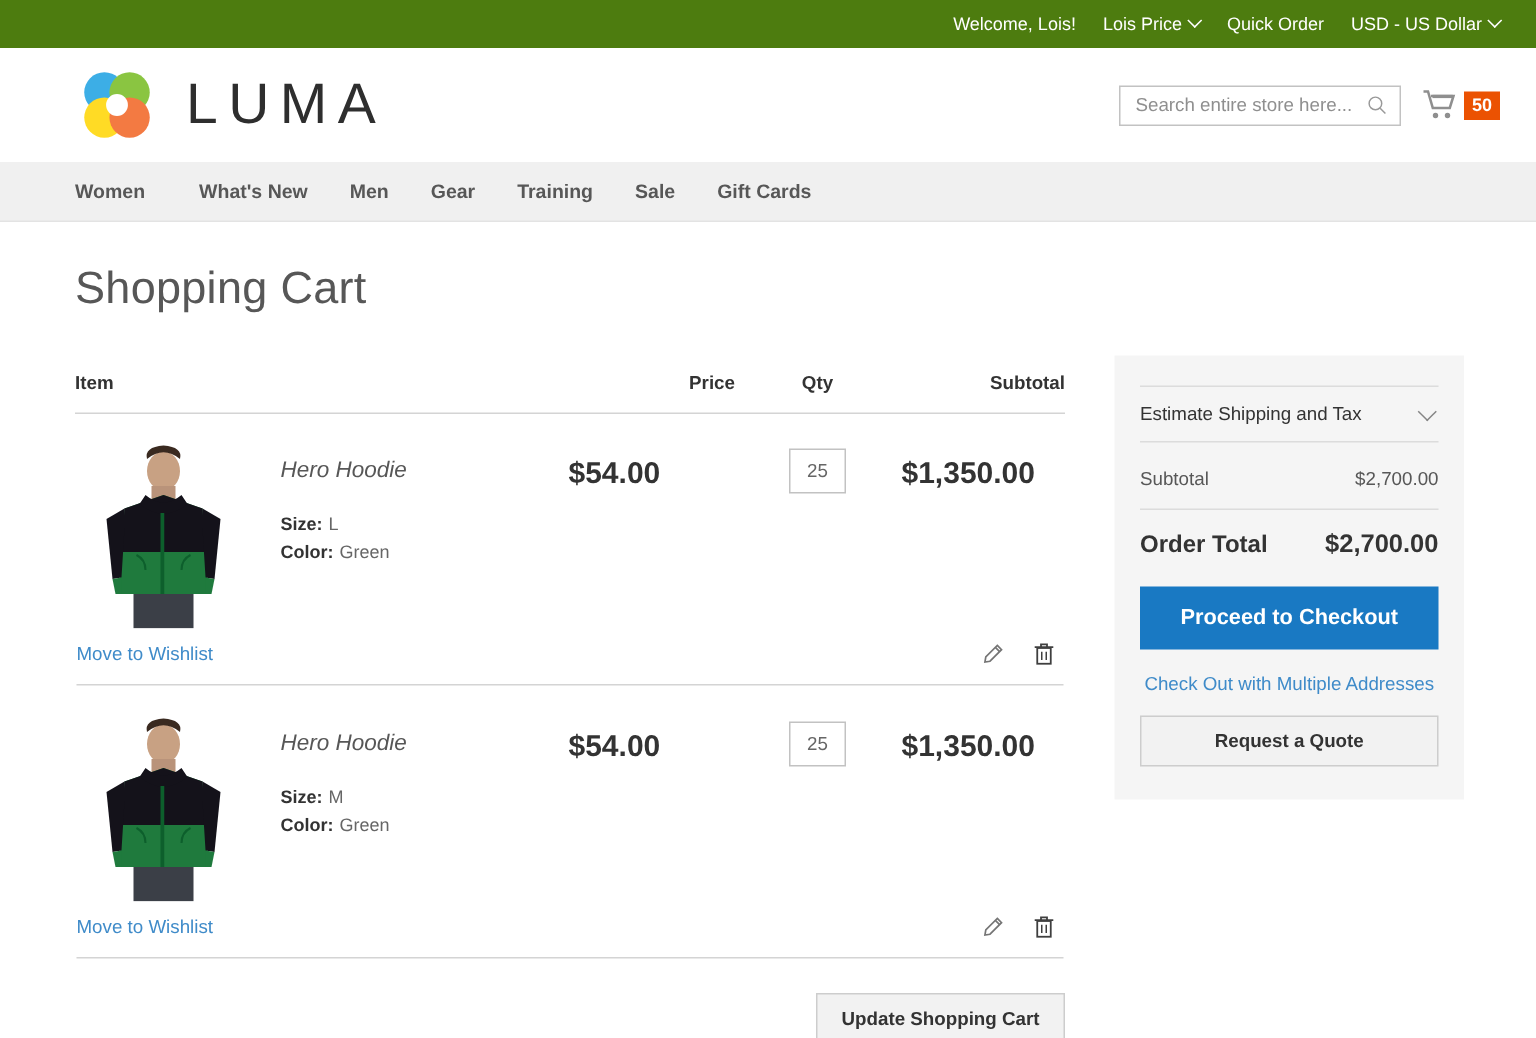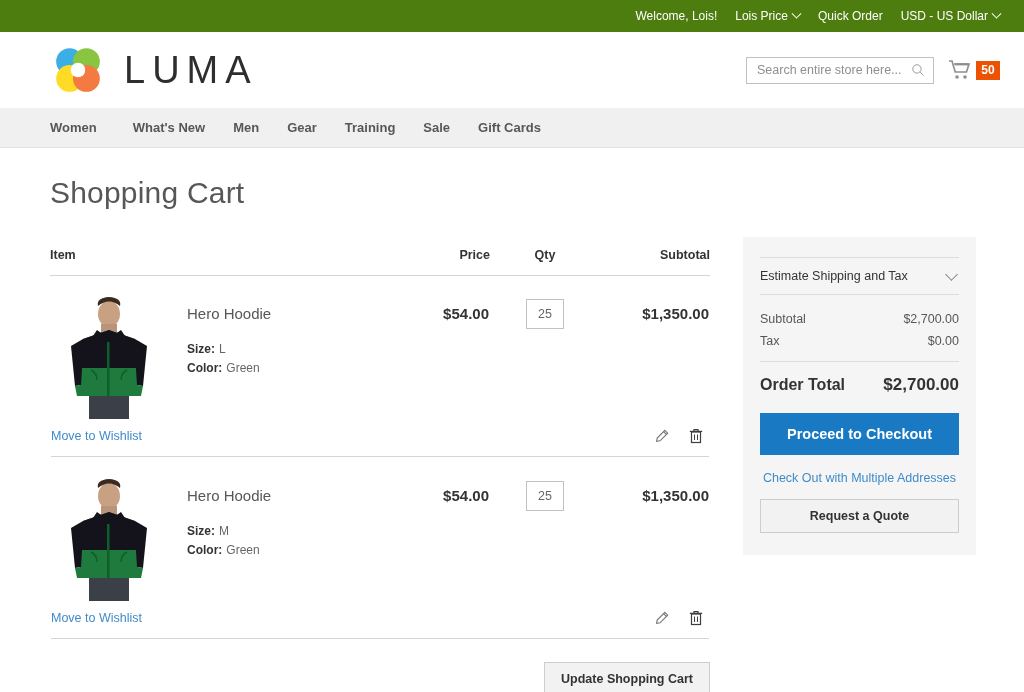--- a/index.html
+++ b/index.html
@@ -140,22 +140,21 @@
     padding: 0 0 13px 0;
     border-bottom: 1px solid #d4d4d4;
   }
   th.c-item { text-align: left; }
   th.c-price { text-align: right; width: 112px; }
   th.c-qty { text-align: center; width: 110px; }
   th.c-sub { text-align: right; width: 110px; }
 
   td { vertical-align: top; padding-top: 16px; }
   td.c-price, td.c-sub {
-    text-align: right;
-    font-size: 15px;
+    font-size: 20px;
     font-weight: 700;
     color: #333333;
     padding-top: 29px;
   }
   td.c-qty { text-align: center; padding-top: 23px; }
 
   .qty-input {
     width: 38px; height: 30px;
     border: 1px solid #c2c2c2;
     background: #ffffff;
@@ -174,20 +173,21 @@
     overflow: hidden;
     position: relative;
   }
   .thumb svg { display: block; width: 100%; height: 100%; }
   .item-info { padding-left: 20px; padding-top: 13px; }
   .item-name {
     font-size: 15px;
     color: #575757;
     font-weight: 400;
     margin-bottom: 18px;
+    font-style: italic;
   }
   .opt-row { font-size: 12px; line-height: 19px; color: #575757; }
   .opt-row .lbl { font-weight: 700; color: #333333; }
   .opt-row .val { color: #666666; padding-left: 4px; }
 
   .row-actions {
     display: flex;
     align-items: center;
     padding: 8px 0 12px 0;
     border-bottom: 1px solid #d4d4d4;
@@ -508,24 +508,20 @@
       <div class="est-row">
         <span>Estimate Shipping and Tax</span>
         <i class="chev-down"></i>
       </div>
 
       <div class="totals">
         <div class="tot-line">
           <span>Subtotal</span>
           <span>$2,700.00</span>
         </div>
-        <div class="tot-line">
-          <span>Tax</span>
-          <span>$0.00</span>
-        </div>
         <div class="tot-grand">
           <span class="lbl">Order Total</span>
           <span class="val">$2,700.00</span>
         </div>
       </div>
 
       <button class="btn-checkout">Proceed to Checkout</button>
       <a class="multi-link" href="#">Check Out with Multiple Addresses</a>
       <button class="btn-quote">Request a Quote</button>
     </div>

